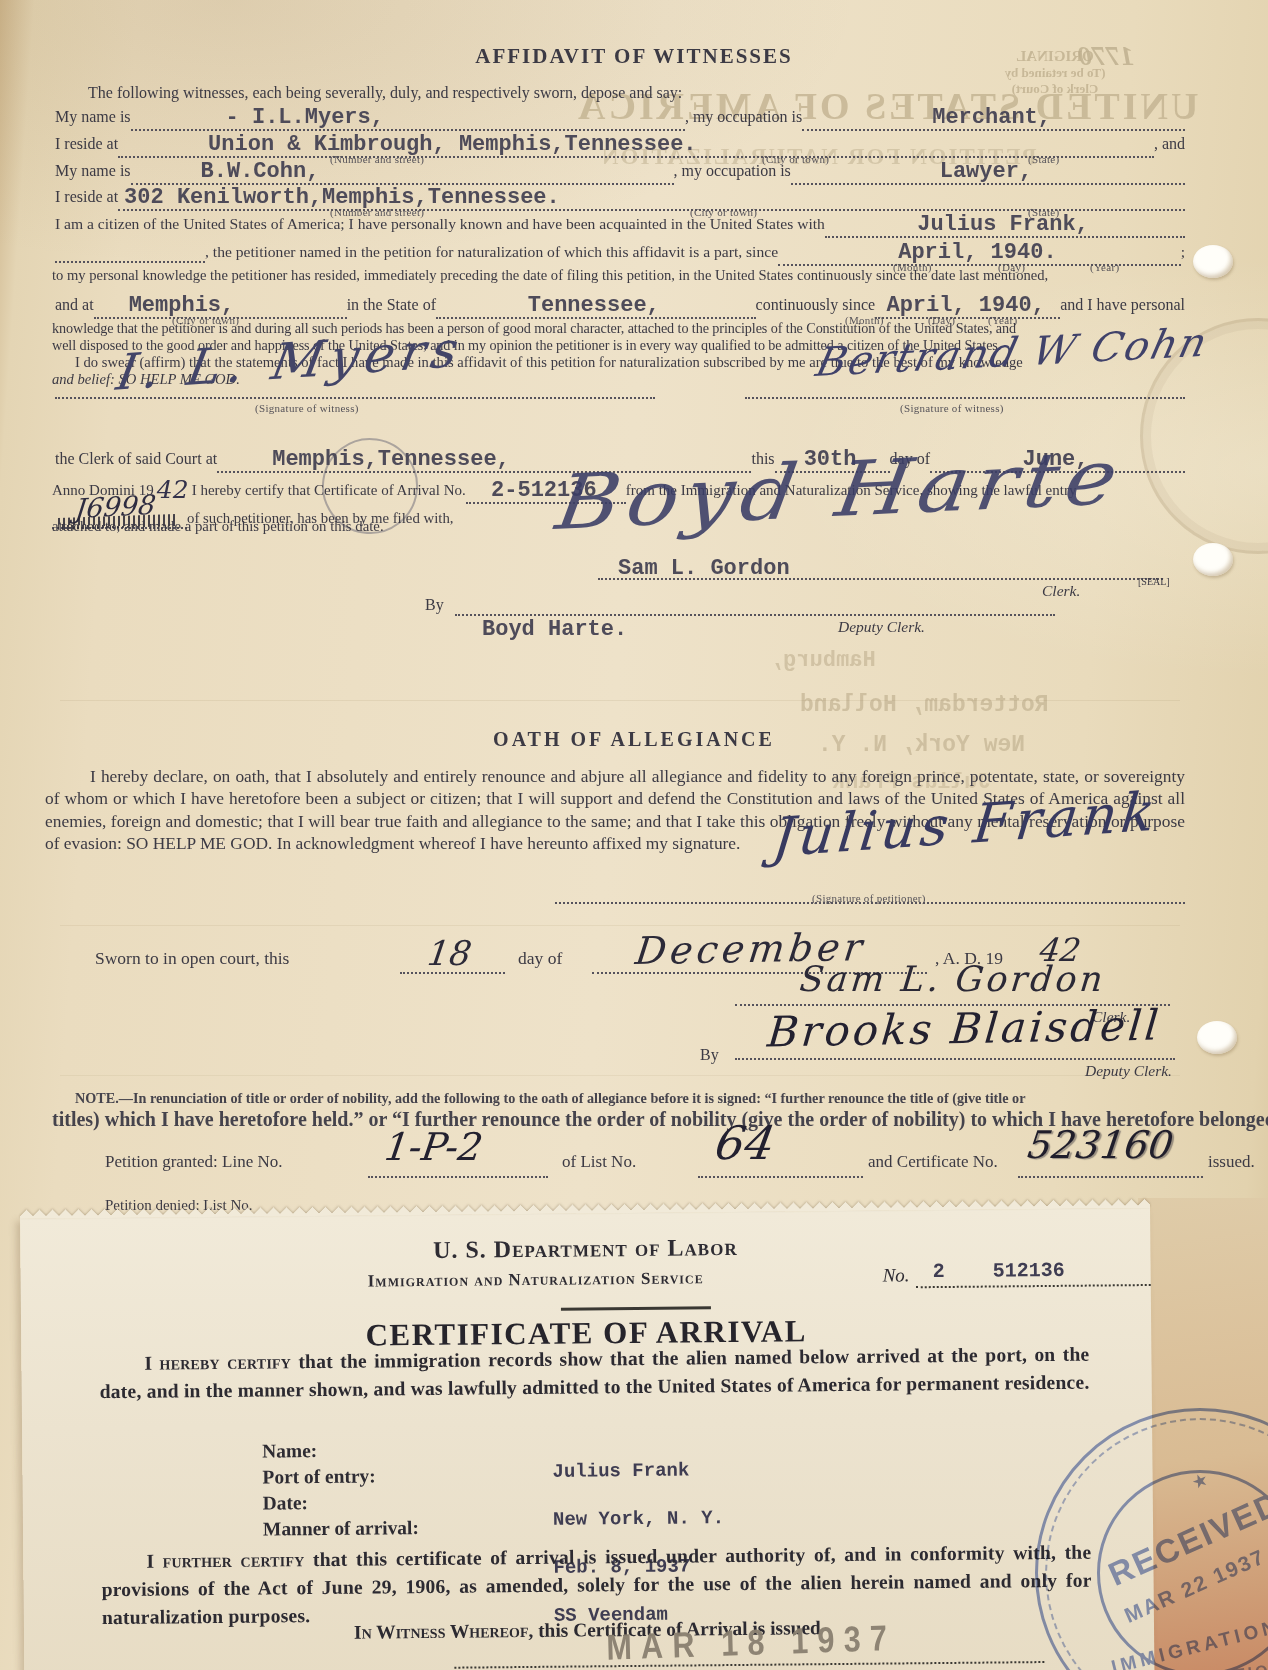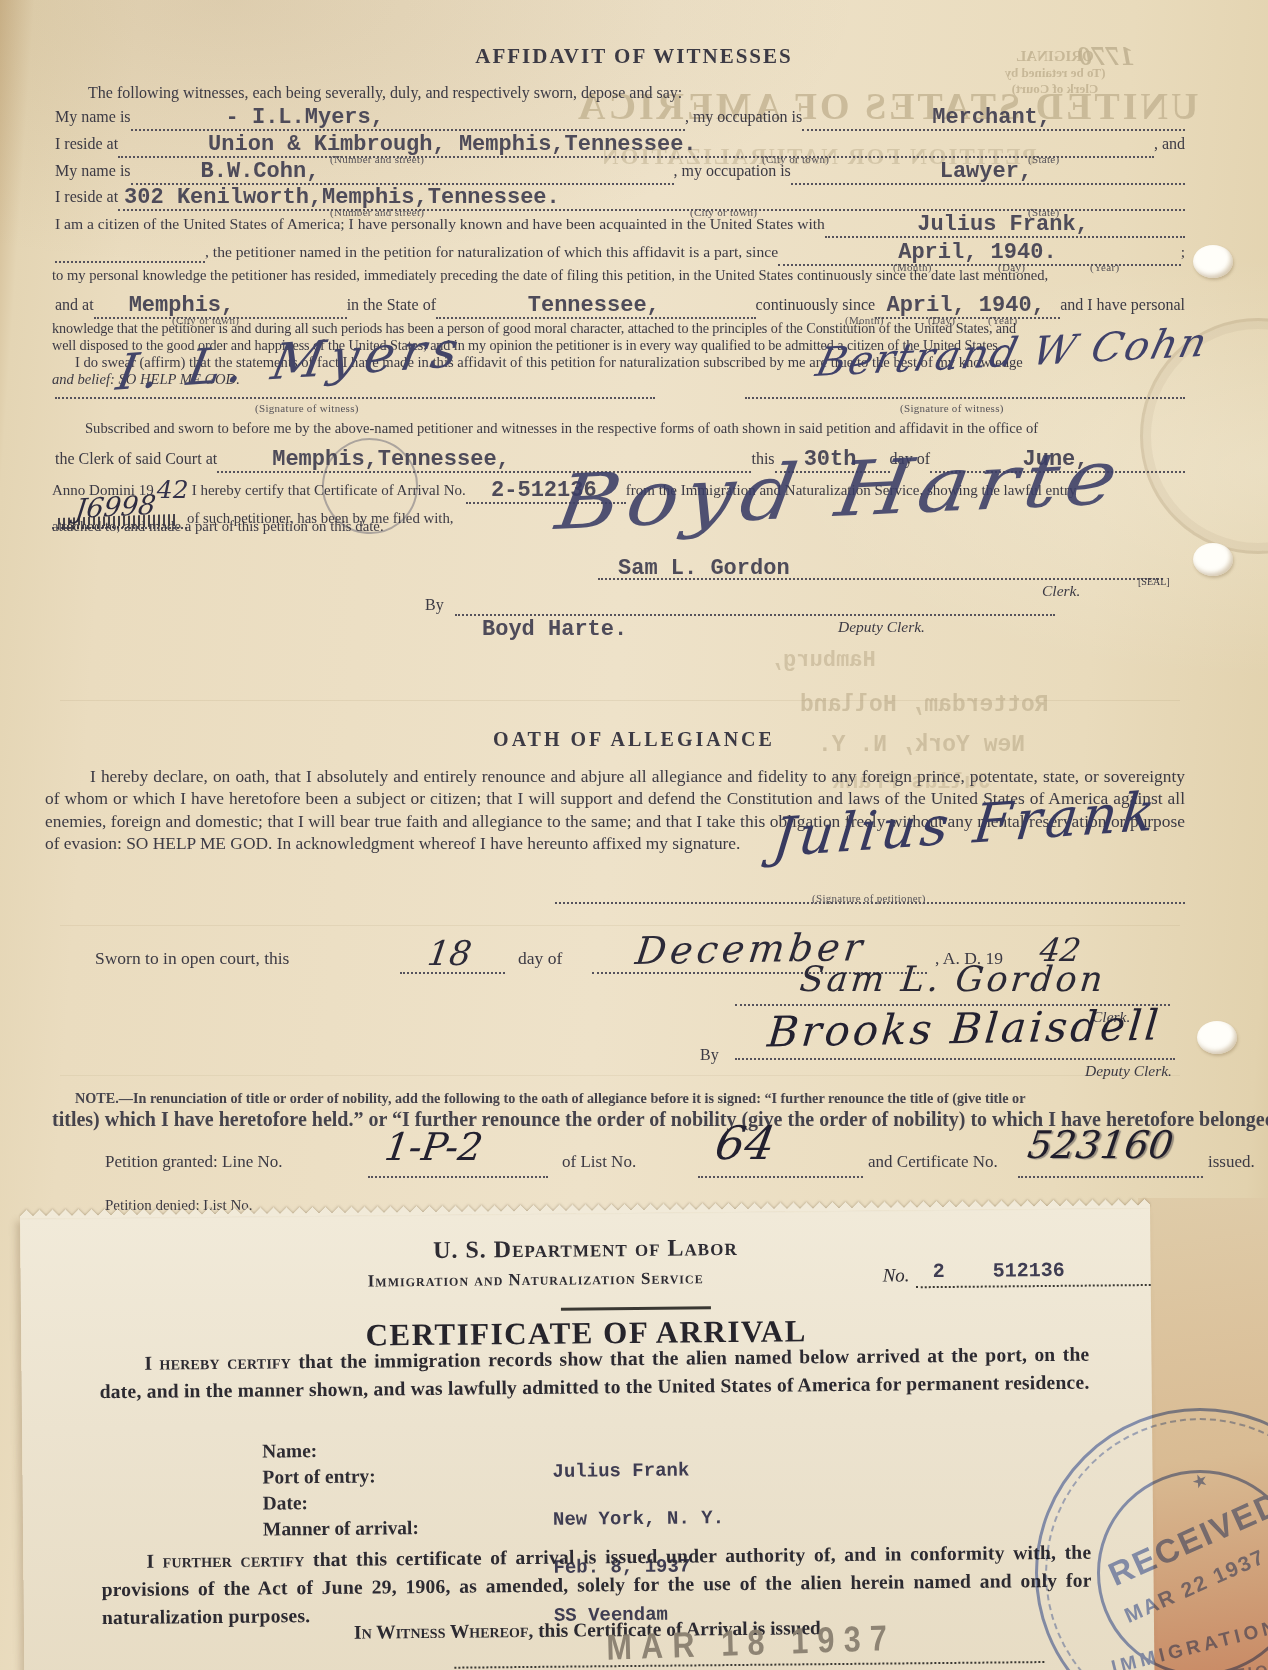--- a/index.html
+++ b/index.html
@@ -148,21 +148,20 @@
   <div class="abs nw" style="left:75px;top:354px;font-size:14.6px;">I do swear (affirm) that the statements of fact I have made in this affidavit of this petition for naturalization subscribed by me are true to the best of my knowledge</div>
   <div class="abs nw" style="left:52px;top:371px;font-size:14.6px;font-style:italic;">and belief: SO HELP ME GOD.</div>
 
   <div class="line" style="left:55px;top:397px;width:600px;"></div>
   <div class="line" style="left:745px;top:397px;width:440px;"></div>
   <div class="abs hand" style="left:120px;top:336px;font-size:50px;letter-spacing:6px;color:#434568;transform:skewX(-14deg) rotate(-4deg);">I. L. Myers</div>
   <div class="abs hand" style="left:820px;top:332px;font-size:40px;letter-spacing:2px;color:#40426a;transform:skewX(-16deg) rotate(-3deg);">Bertrand W Cohn</div>
   <span class="sub" style="left:255px;top:402px;">(Signature of witness)</span>
   <span class="sub" style="left:900px;top:402px;">(Signature of witness)</span>
 
-  <div class="abs nw" style="left:85px;top:420px;font-size:14.6px;">Subscribed and sworn to before me by the above-named petitioner and witnesses in the respective forms of oath shown in said petition and affidavit in the office of</div>
 
   <div class="abs fl nw" style="left:55px;top:446px;width:1130px;font-size:16px;">
     <span>the Clerk of said Court at</span>
     <span class="seg" style="flex:1;text-align:left;padding-left:55px;"><span class="t">Memphis,Tennessee,</span></span>
     <span>this</span>
     <span class="seg" style="width:115px;"><span class="t">30th</span></span>
     <span>day of</span>
     <span class="seg" style="width:255px;"><span class="t">June,</span></span>
   </div>
 

